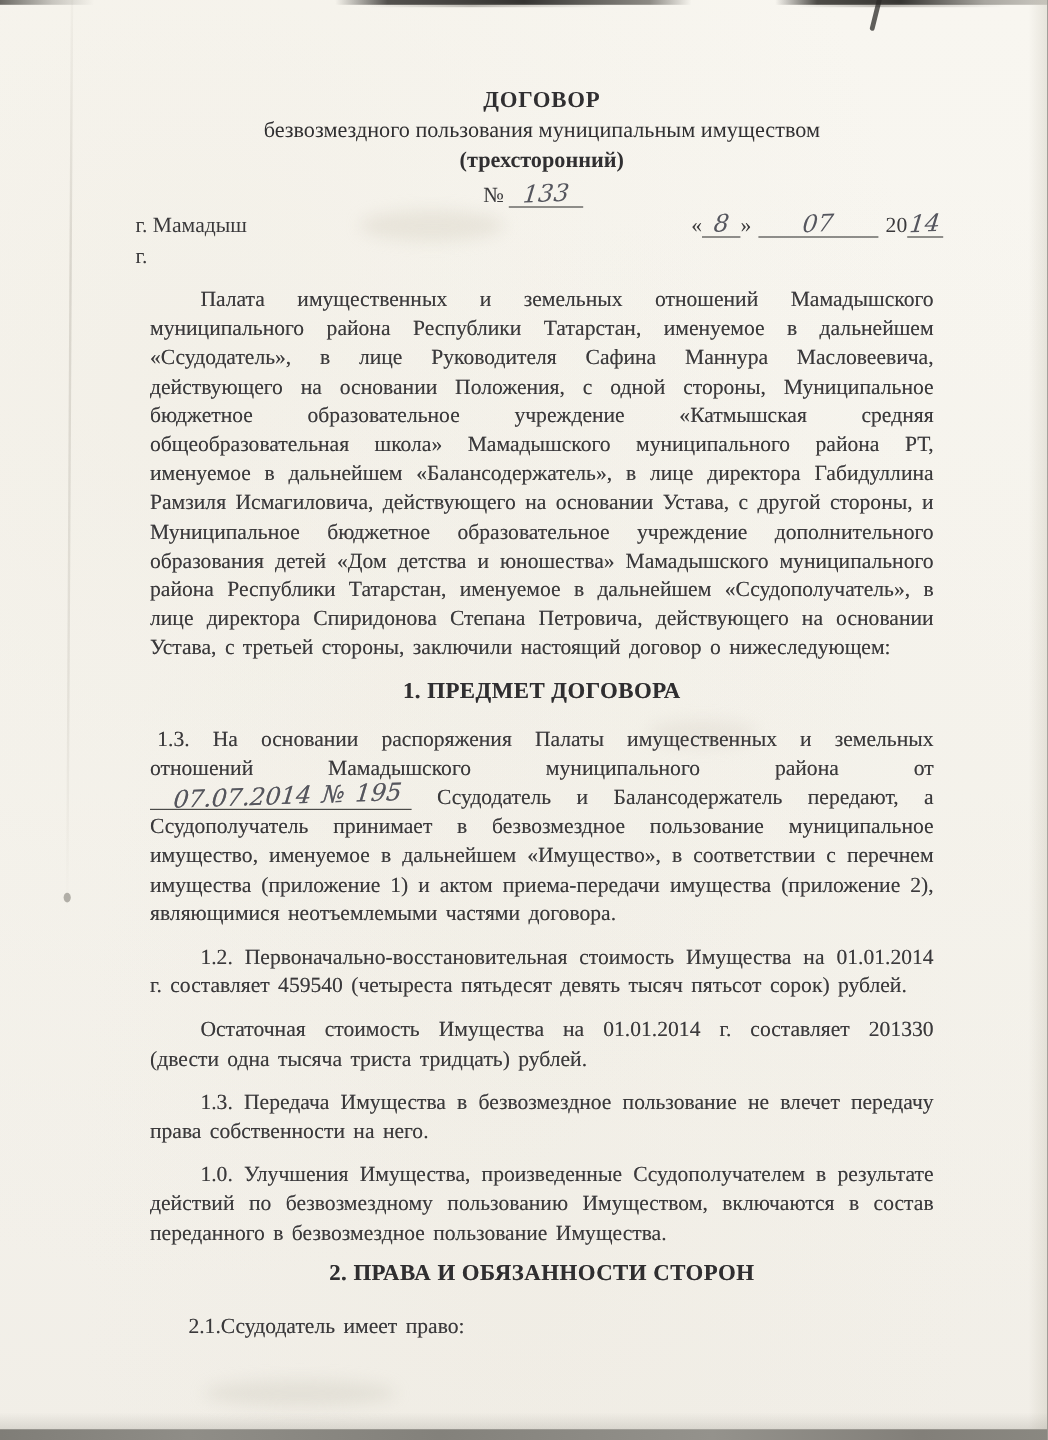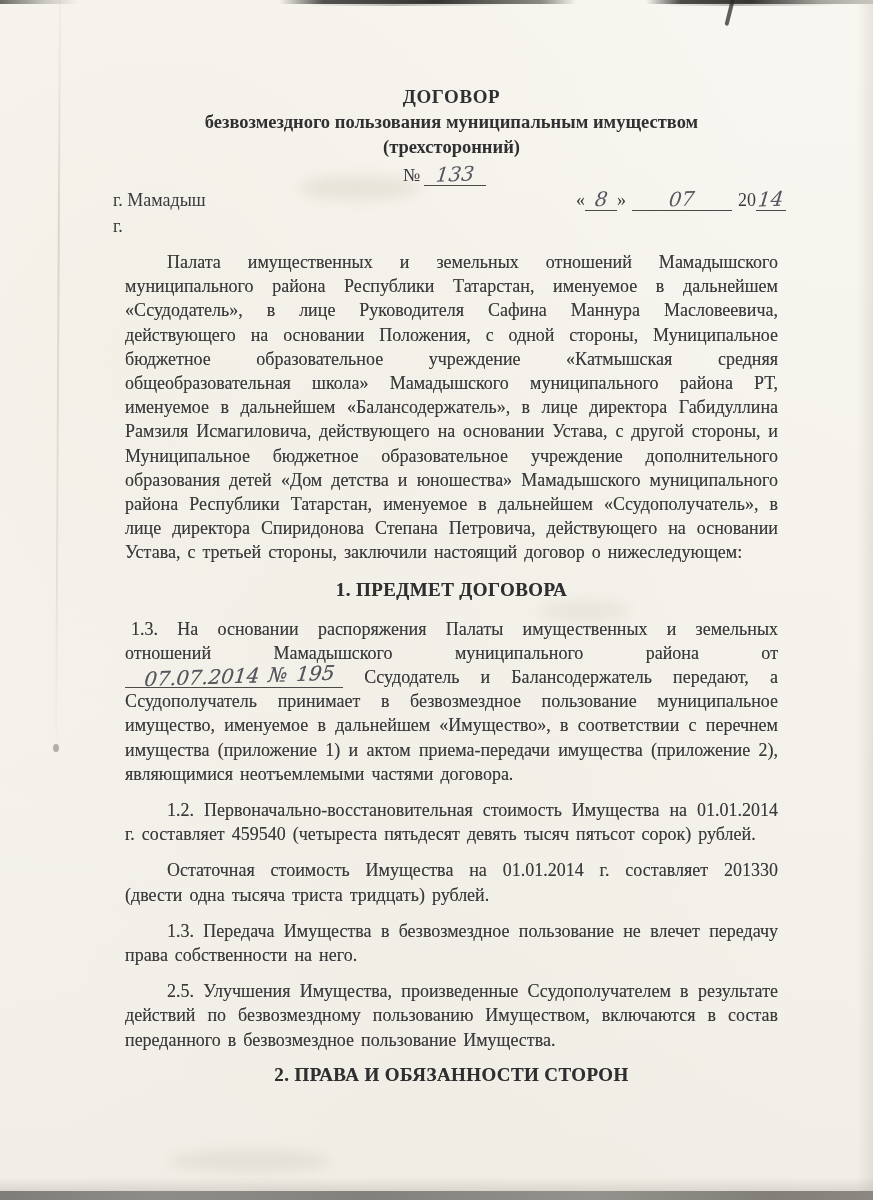--- a/index.html
+++ b/index.html
@@ -31,24 +31,24 @@
   .edge-bottom-fade{position:absolute;bottom:9px;left:0;right:0;height:14px;
     background:linear-gradient(180deg,transparent,rgba(150,147,139,0.25));}
   .crease-left{position:absolute;top:0;left:57px;width:2px;height:762px;opacity:.55;transform:rotate(.3deg);
     background:linear-gradient(180deg,rgba(158,152,140,.1),rgba(148,142,130,.5) 30%,rgba(148,142,130,.3) 75%,transparent);}
   .speck{position:absolute;left:53px;top:744px;width:6px;height:8px;border-radius:50%;background:#8f8c84;opacity:.65;filter:blur(.5px);}
   .smudge{position:absolute;border-radius:50%;filter:blur(6px);}
   .smudge.a{left:300px;top:175px;width:120px;height:26px;background:rgba(205,198,182,.30);}
   .smudge.b{left:540px;top:600px;width:90px;height:22px;background:rgba(208,201,186,.25);}
   .smudge.c{left:170px;top:1150px;width:160px;height:22px;background:rgba(200,195,182,.30);}
 
-  .content{position:absolute;left:113px;top:86px;width:677px;}
+  .content{position:absolute;left:113px;top:73px;width:677px;}
   .t-center{text-align:center;}
   .doc-title{font-size:19px;font-weight:bold;letter-spacing:.6px;line-height:22px;margin:0 0 3px;color:#302f31;}
-  .doc-sub{font-size:18.5px;font-weight:bold;line-height:22px;margin:0 0 3px;color:#302f31;}
+  .doc-sub{font-size:18.5px;font-weight:normal;line-height:22px;margin:0 0 3px;color:#302f31;}
   .doc-note{font-size:18.5px;font-weight:bold;line-height:22px;margin:0 0 4px;color:#302f31;}
   .num-line{font-size:18px;line-height:26px;margin:0 0 0 -14px;}
   .place-row{display:flex;justify-content:space-between;align-items:center;font-size:18px;line-height:24px;margin-top:0;}
   .date-group{white-space:nowrap;padding-right:4px;}
   .city2{font-size:18px;line-height:24px;margin:2px 0 0;}
 
   p.body{font-size:18px;line-height:24.2px;text-align:justify;margin:12px;word-spacing:2.5px;
     text-shadow:0 0 .4px rgba(55,54,56,.5);}
   .ind{text-indent:42px;}
   .ind-sm{text-indent:6px;}
@@ -109,19 +109,20 @@
 
     <p class="body ind-sm">
       <span>1.3. На основании распоряжения Палаты имущественных и земельных отношений Мамадышского муниципального района от</span>
       <span class="fill w-ref"><span class="hw">07.07.2014 № 195</span></span>
       <span>Ссудодатель и Балансодержатель передают, а Ссудополучатель принимает в безвозмездное пользование муниципальное имущество, именуемое в дальнейшем «Имущество», в соответствии с перечнем имущества (приложение 1) и актом приема-передачи имущества (приложение 2), являющимися неотъемлемыми частями договора.</span>
     </p>
 
     <p class="body ind">1.2. Первоначально-восстановительная стоимость Имущества на 01.01.2014 г. составляет 459540 (четыреста пятьдесят девять тысяч пятьсот сорок)  рублей.</p>
     <p class="body ind">Остаточная стоимость Имущества на 01.01.2014 г. составляет 201330 (двести одна тысяча триста тридцать)  рублей.</p>
     <p class="body ind">1.3. Передача Имущества в безвозмездное пользование не влечет передачу права собственности на него.</p>
-    <p class="body ind">2.5. Улучшения Имущества, произведенные Ссудополучателем в результате действий по безвозмездному пользованию Имуществом, включаются в состав переданного в безвозмездное пользование Имущества.</p>
+    <p class="body ind">1.0. Улучшения Имущества, произведенные Ссудополучателем в результате действий по безвозмездному пользованию Имуществом, включаются в состав переданного в безвозмездное пользование Имущества.</p>
 
     <div class="sec-head second">2. ПРАВА И ОБЯЗАННОСТИ СТОРОН</div>
 
+    <p class="body clause21">2.1.Ссудодатель имеет право:</p>
 
   </div>
 </div>
 
 </body></html>

